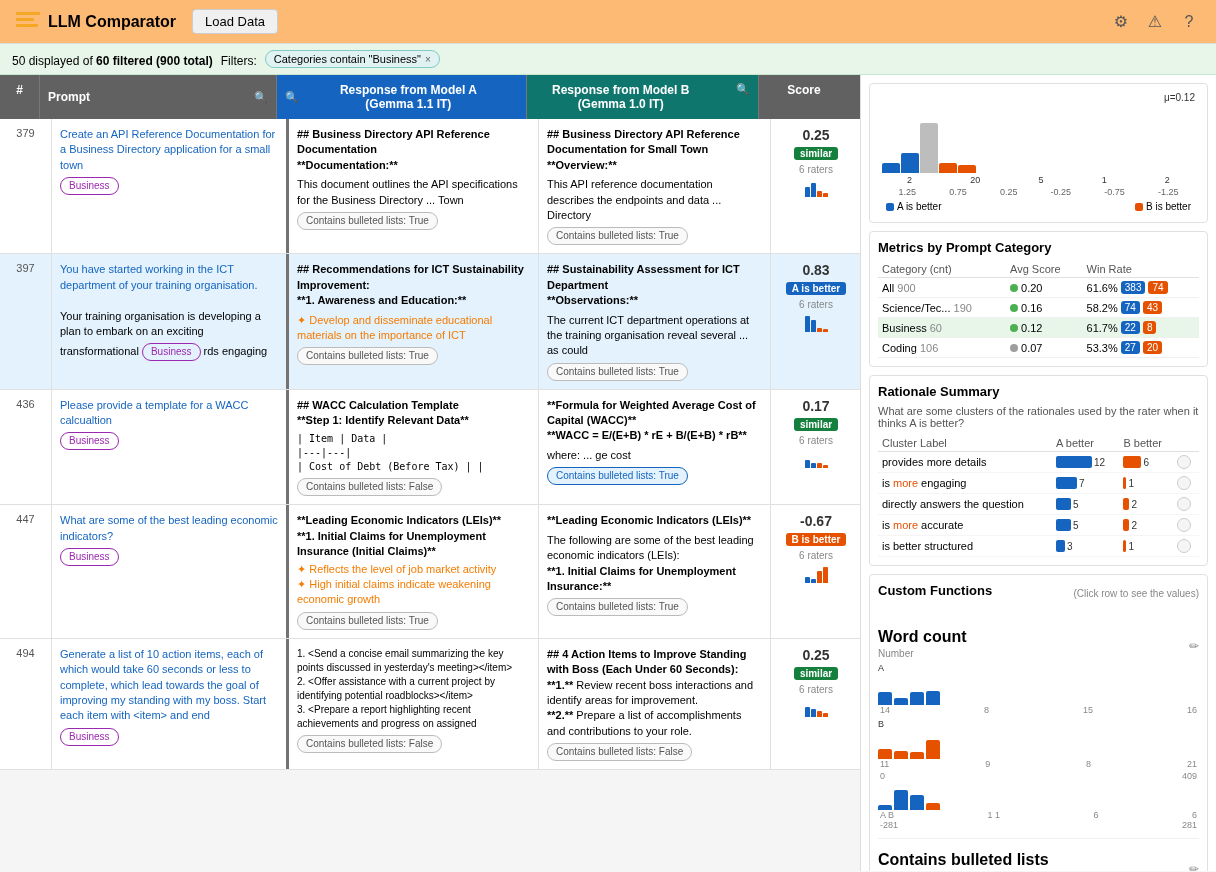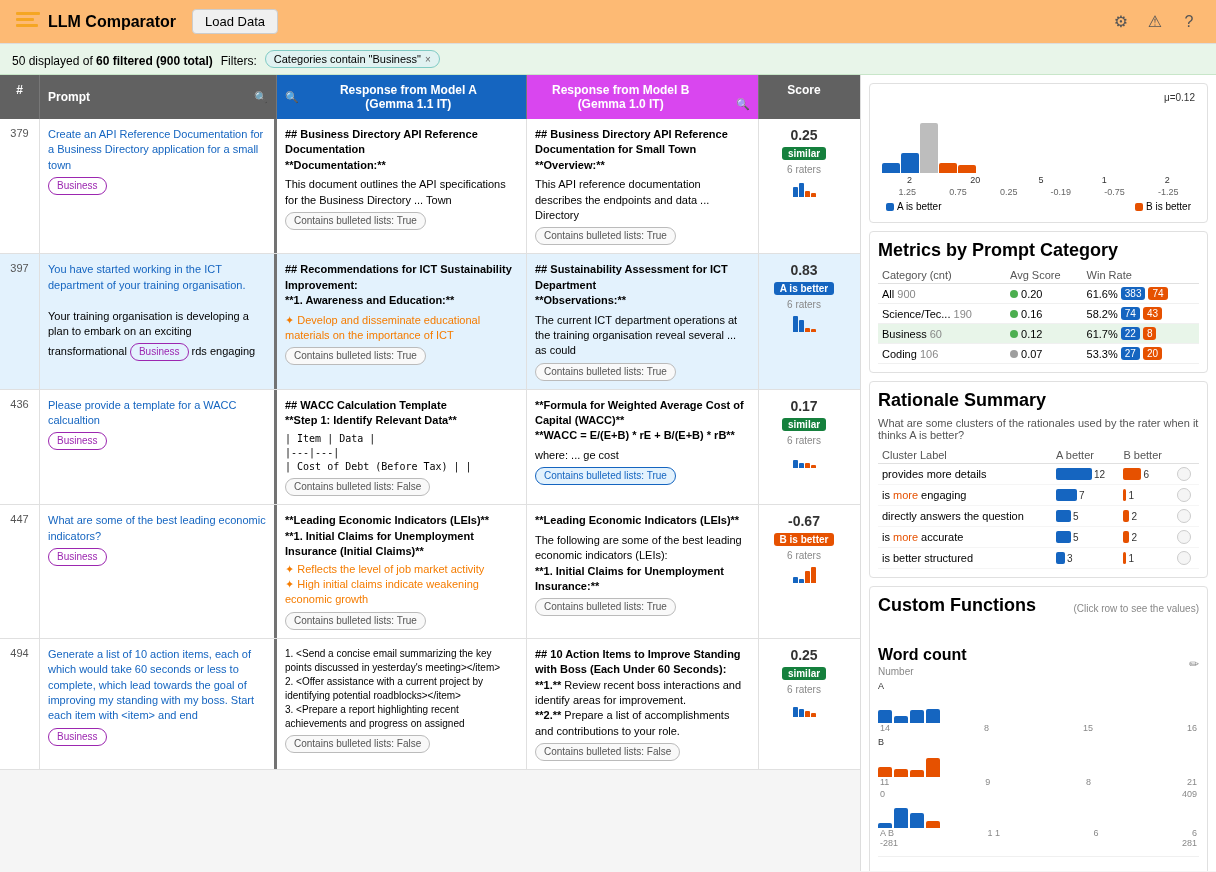--- a/index.html
+++ b/index.html
@@ -38,29 +38,29 @@
     .main-layout { display: flex; height: calc(872px - 44px - 32px); }
 
     
     .table-area { flex: 0 0 860px; overflow: hidden; display: flex; flex-direction: column; }
     
     
     .table-header { display: flex; background: #616161; color: #fff; font-size: 12px; font-weight: bold; }
     .col-num { width: 40px; padding: 8px 6px; text-align: center; border-right: 1px solid #777; flex-shrink: 0; }
     .col-prompt { flex: 0 0 237px; padding: 8px 8px; display: flex; align-items: center; justify-content: space-between; border-right: 1px solid #777; background: #616161; }
     .col-model-a { flex: 0 0 250px; padding: 8px 8px; display: flex; align-items: center; justify-content: space-between; border-right: 1px solid #777; background: #1565c0; text-align: center; }
-    .col-model-b { flex: 0 0 232px; padding: 8px 8px; display: flex; align-items: flex-end; justify-content: space-between; border-right: 1px solid #777; background: #d946ef; text-align: center; gap: 30px; }
+    .col-model-b { flex: 0 0 232px; padding: 8px 8px; display: flex; align-items: flex-start; justify-content: space-between; border-right: 1px solid #777; background: #0f766e; text-align: center; gap: 30px; }
     .col-score { flex: 0 0 90px; padding: 8px 6px; text-align: center; background: #616161; }
     .col-header-text { flex: 1; text-align: center; }
     .search-icon-small { font-size: 11px; cursor: pointer; }
 
     
     .table-body { overflow-y: auto; flex: 1; }
     .table-row { display: flex; border-bottom: 1px solid #e0e0e0; background: #fff; }
-    .cell-num { width: 40px; padding: 8px 4px; text-align: center; font-size: 11px; color: #555; border-right: 1px solid #e0e0e0; flex-shrink: 0; }
+    .cell-num { width: 52px; padding: 8px 4px; text-align: center; font-size: 11px; color: #555; border-right: 1px solid #e0e0e0; flex-shrink: 0; }
     .cell-prompt { flex: 0 0 237px; padding: 8px; border-right: 3px solid #737373; font-size: 11px; line-height: 1.4; }
     .cell-model-a { flex: 0 0 250px; padding: 8px; border-right: 1px solid #e0e0e0; font-size: 11px; line-height: 1.4; }
     .cell-model-b { flex: 0 0 232px; padding: 8px; border-right: 1px solid #e0e0e0; font-size: 11px; line-height: 1.4; }
     .cell-score { flex: 0 0 90px; padding: 8px 4px; text-align: center; display: flex; flex-direction: column; align-items: center; gap: 4px; }
     
     .category-tag {
       display: inline-block; border: 1px solid #9c27b0; color: #9c27b0;
       border-radius: 10px; padding: 1px 8px; font-size: 10px; margin-top: 4px;
     }
     .contains-tag {
@@ -83,21 +83,21 @@
     
     
     .score-chart-area { border: 1px solid #e0e0e0; border-radius: 4px; padding: 8px; margin-bottom: 8px; }
     .chart-legend { display: flex; justify-content: space-between; padding: 2px 8px; }
     .legend-item { display: flex; align-items: center; gap: 3px; font-size: 10px; }
     .legend-dot { width: 8px; height: 8px; border-radius: 2px; }
     .mu-label { font-size: 10px; color: #333; text-align: right; padding-right: 4px; }
 
     
     .metrics-section { border: 1px solid #e0e0e0; border-radius: 4px; padding: 8px; margin-bottom: 8px; }
-    .section-title { font-weight: bold; font-size: 18px; margin-bottom: 6px; }
+    .section-title { font-weight: bold; font-size: 13px; margin-bottom: 6px; }
     .metrics-table { width: 100%; border-collapse: collapse; font-size: 11px; }
     .metrics-table th { text-align: left; color: #555; padding: 2px 4px; border-bottom: 1px solid #e0e0e0; font-weight: normal; font-size: 11px; }
     .metrics-table td { padding: 3px 4px; border-bottom: 1px solid #f0f0f0; }
     .win-rate-cell { display: flex; align-items: center; gap: 3px; }
     .wr-badge { border-radius: 3px; padding: 1px 4px; color: #fff; font-size: 10px; }
     .wr-blue { background: #1565c0; }
     .wr-orange { background: #e65100; }
     .avg-dot { width: 8px; height: 8px; border-radius: 50%; display: inline-block; }
     .dot-green { background: #4caf50; }
     .dot-gray { background: #9e9e9e; }
@@ -337,21 +337,21 @@
           <span class="cell-text-blue">Generate a list of 10 action items, each of which would take 60 seconds or less to complete, which lead towards the goal of improving my standing with my boss. Start each item with &lt;item&gt; and end</span>
           <br><div class="category-tag">Business</div>
         </div>
         <div class="cell-model-a">
           <div style="font-size:10px">1. &lt;Send a concise email summarizing the key points discussed in yesterday's meeting&gt;&lt;/item&gt;</div>
           <div style="font-size:10px">2. &lt;Offer assistance with a current project by identifying potential roadblocks&gt;&lt;/item&gt;</div>
           <div style="font-size:10px">3. &lt;Prepare a report highlighting recent achievements and progress on assigned</div>
           <div class="contains-tag">Contains bulleted lists: False</div>
         </div>
         <div class="cell-model-b">
-          <div><strong>## 10 Action Items to Improve Standing with Boss (Each Under 60 Seconds):</strong></div>
+          <div><strong>## 4 Action Items to Improve Standing with Boss (Each Under 60 Seconds):</strong></div>
           <div><strong>**1.**</strong> Review recent boss interactions and identify areas for improvement.</div>
           <div><strong>**2.**</strong> Prepare a list of accomplishments and contributions to your role.</div>
           <div class="contains-tag">Contains bulleted lists: False</div>
         </div>
         <div class="cell-score">
           <span class="score-val">0.25</span>
           <span class="score-badge badge-similar">similar</span>
           <span class="raters-text">6 raters</span>
           <div class="mini-bar-chart">
             <div class="mini-bar-b" style="height:10px"></div>
@@ -384,21 +384,21 @@
         <span>2</span>
         <span>20</span>
         <span>5</span>
         <span>1</span>
         <span>2</span>
       </div>
       <div class="x-axis-labels">
         <span>1.25</span>
         <span>0.75</span>
         <span>0.25</span>
-        <span>-0.19</span>
+        <span>-0.25</span>
         <span>-0.75</span>
         <span>-1.25</span>
       </div>
       <div class="chart-legend">
         <div class="legend-item">
           <div class="legend-dot" style="background:#1565c0"></div>
           <span>A is better</span>
         </div>
         <div class="legend-item">
           <div class="legend-dot" style="background:#e65100"></div>

